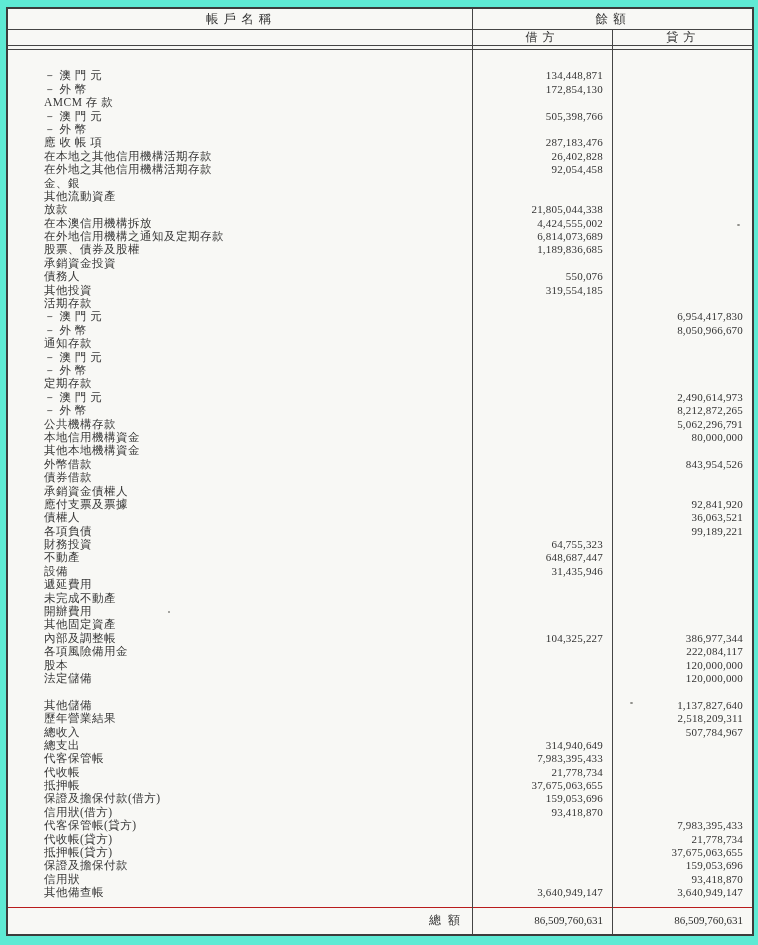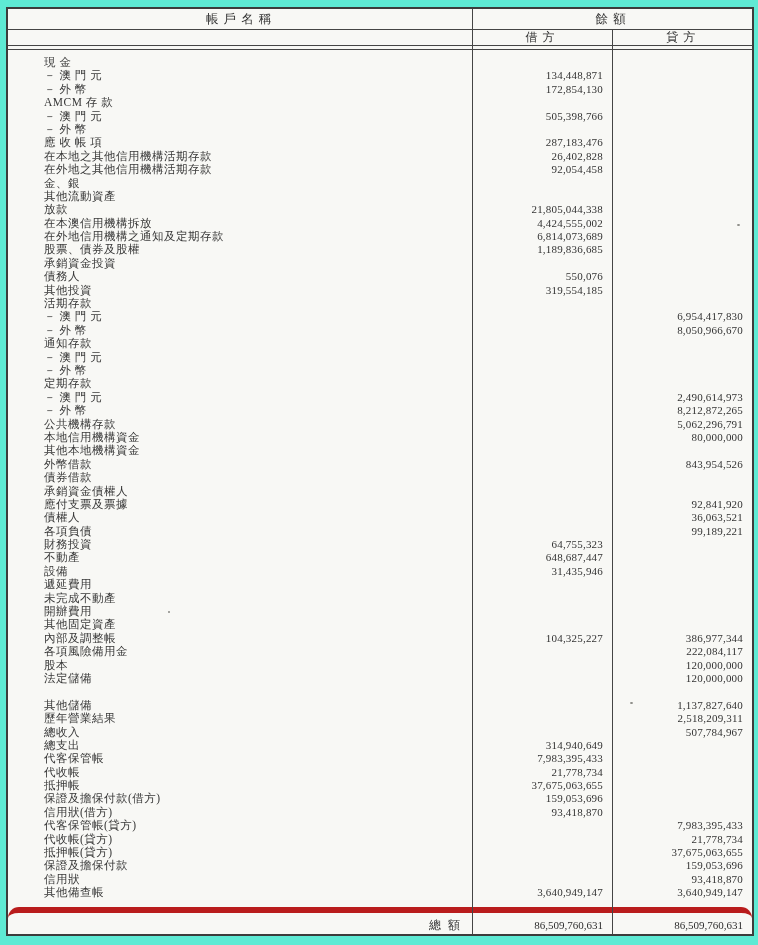--- a/index.html
+++ b/index.html
@@ -66,22 +66,21 @@
   .bcell.amt {
     font-size: 11px; letter-spacing: 0.2px;
     text-align: right; color: #333;
   }
   .bcell.debit { width: 140px; padding-right: 9px; }
   .bcell.credit { width: 140px; padding-right: 9px; }
 
   
   .total-row {
     display: flex; height: 26px; line-height: 24px;
-    border-top: 6px solid #b91c1c;
-    border-radius: 11px;
+    border-top: 1px solid #b91c1c;
   }
   .total-row .name {
     width: 464px; text-align: right; padding-right: 10px;
     font-size: 12px; letter-spacing: 2px; color: #383838;
   }
   .total-row .amt {
     font-size: 11px; text-align: right; padding-left: 24px;
   }
   .total-row .debit { width: 140px; padding-right: 9px; }
   .total-row .credit { width: 140px; padding-right: 9px; }
@@ -109,21 +108,20 @@
     <div class="hrow2">
       <div class="hcell name-empty"></div>
       <div class="hcell debit">借 方</div>
       <div class="hcell credit">貸 方</div>
     </div>
 
     <div class="double-rule"></div>
 
     <div class="tbody" id="tbody">
         <div class="brow">
-          <div class="bcell name">現 金</div>
           <div class="bcell amt debit"></div>
           <div class="bcell amt credit"></div>
         </div>
         <div class="brow">
           <div class="bcell name">－ 澳 門 元</div>
           <div class="bcell amt debit">134,448,871</div>
           <div class="bcell amt credit"></div>
         </div>
         <div class="brow">
           <div class="bcell name">－ 外 幣</div>

